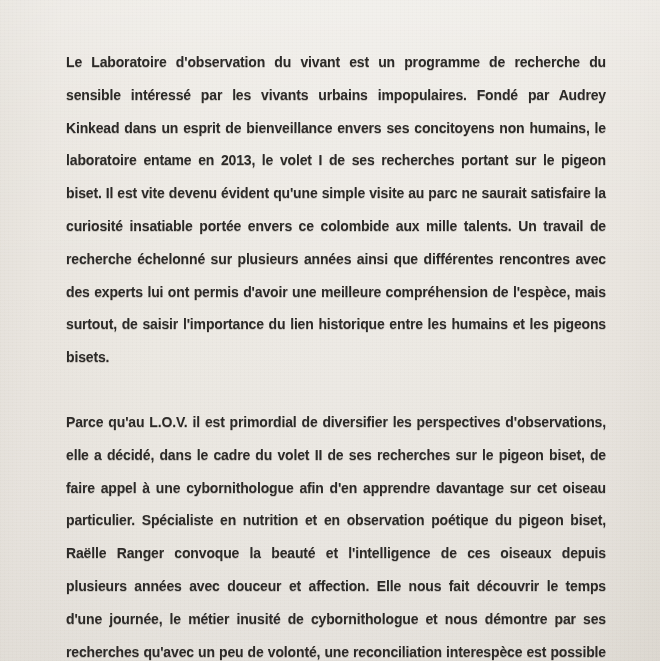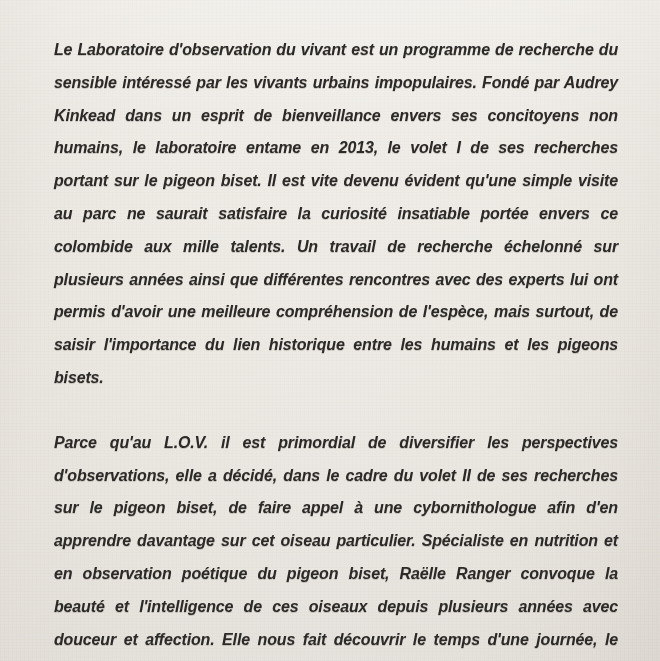--- a/index.html
+++ b/index.html
@@ -68,31 +68,30 @@
 
   .text-block {
     position: absolute;
     left: 50px;
     top: 30px;
     width: 572px;
     z-index: 3;
   }
 
   .para {
-    margin: 4px;
+    margin: 16px;
     text-align: justify;
     text-justify: inter-word;
     color: #2c2a28;
-    font-size: 16px;
+    font-size: 14px;
     font-weight: 700;
     line-height: 32.8px;
     letter-spacing: -0.15px;
     word-spacing: 0.2px;
     text-shadow: 0 0.5px 0.6px rgba(120,112,104,0.30);
-    font-style: italic;
     -webkit-font-smoothing: antialiased;
   }
   .para + .para {
     margin-top: 32px;
   }
   
 </style>
 </head>
 <body>
 

